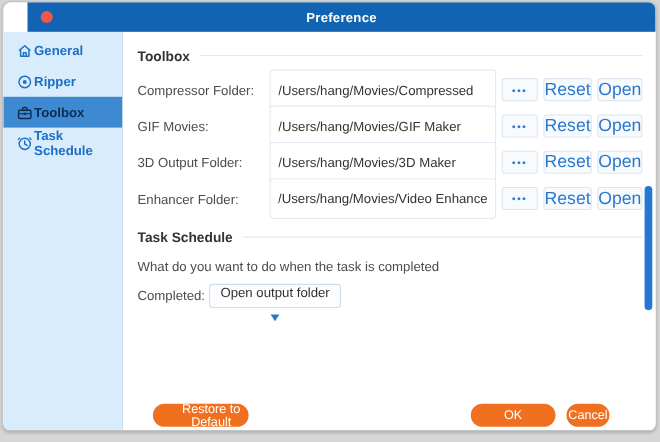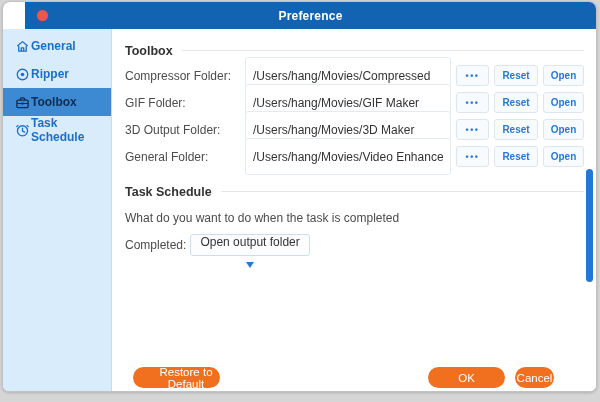--- a/index.html
+++ b/index.html
@@ -34,31 +34,31 @@
     height:28px;display:flex;align-items:center;gap:1px;padding-left:12px;
     color:#1b6fc6;font-size:12px;font-weight:600;cursor:default;
   }
   .side-item .icn{display:flex;align-items:center;}
   .side-item.selected{background:#3e8ad2;color:#0e2c52;}
   .content{flex:1;background:#ffffff;position:relative;box-sizing:border-box;
     padding:0 12px 0 13px;}
   .section-head{display:flex;align-items:center;margin-top:13px;height:17px;}
   .section-title{font-size:12.5px;font-weight:bold;color:#333333;}
   .rule{flex:1;height:1px;background:#e6e6e6;margin-left:9px;}
-  .folder-row{display:flex;align-items:center;margin-top:6px;height:21px;}
+  .folder-row{display:flex;align-items:center;margin-top:12px;height:21px;}
   .row-label{width:120px;flex:0 0 120px;font-size:12px;color:#4c4c4c;}
   .path-input{
     flex:1;height:19px;border:1px solid #e3eaf3;border-radius:3px;
     padding:8px 7px;font-size:12px;color:#333;background:#ffffff;outline:none;min-width:0;
     font-family:"Liberation Sans","DejaVu Sans",sans-serif;
   }
   .mini-btn{
     height:21px;margin-left:5px;border:1px solid #dde6f0;border-radius:3px;
-    background:#f8fbfe;color:#2b77cd;font-size:10px;display:flex;
-    align-items:center;justify-content:center;box-sizing:border-box;cursor:default;font-weight:bold;
+    background:#f8fbfe;color:#2b77cd;font-size:16px;display:flex;
+    align-items:center;justify-content:center;box-sizing:border-box;cursor:default;
   }
   .btn-dots{width:33px;font-size:9px;letter-spacing:1.5px;font-weight:bold;padding-top:2px;}
   .btn-reset{width:44px;}
   .btn-open{width:41px;}
   .desc-text{margin-top:11px;font-size:12px;color:#4b4b4b;}
   .completed-row{margin-top:9px;display:flex;align-items:center;}
   .completed-label{font-size:12px;color:#4b4b4b;}
   .dropdown{
     margin-left:4px;height:20px;border:1px solid #cfdeee;border-radius:3px;
     background:#fcfdff;display:flex;align-items:center;padding:0 9px;gap:13px;
@@ -70,21 +70,21 @@
   }
   .scroll-thumb{
     position:absolute;right:3px;top:140px;width:7px;height:113px;border-radius:3.5px;
     background:#2478d4;
   }
   .pill{
     position:absolute;height:21px;border:none;border-radius:11px;background:#f0701f;
     color:#ffffff;font-size:11.5px;display:flex;align-items:center;justify-content:center;
     cursor:default;font-family:"Liberation Sans","DejaVu Sans",sans-serif;
   }
-  .pill-restore{left:130px;bottom:3px;width:87px;padding-left:25px;}
+  .pill-restore{left:136px;bottom:3px;width:87px;padding-left:25px;}
   .pill-ok{left:425px;bottom:3px;width:77px;}
   .pill-cancel{left:512px;bottom:3px;width:39px;}
   svg{display:block;}
 </style>
 </head>
 <body>
 
 <div class="window">
 
   <div class="titlebar">
@@ -147,37 +147,37 @@
 
       <div class="folder-row">
         <span class="row-label">Compressor Folder:</span>
         <input class="path-input" type="text" value="/Users/hang/Movies/Compressed" style="">
         <button class="mini-btn btn-dots">•••</button>
         <button class="mini-btn btn-reset">Reset</button>
         <button class="mini-btn btn-open">Open</button>
       </div>
 
       <div class="folder-row">
-        <span class="row-label">GIF Folder:</span>
+        <span class="row-label">GIF Movies:</span>
         <input class="path-input" type="text" value="/Users/hang/Movies/GIF Maker" style="">
         <button class="mini-btn btn-dots">•••</button>
         <button class="mini-btn btn-reset">Reset</button>
         <button class="mini-btn btn-open">Open</button>
       </div>
 
       <div class="folder-row">
         <span class="row-label">3D Output Folder:</span>
         <input class="path-input" type="text" value="/Users/hang/Movies/3D Maker" style="">
         <button class="mini-btn btn-dots">•••</button>
         <button class="mini-btn btn-reset">Reset</button>
         <button class="mini-btn btn-open">Open</button>
       </div>
 
       <div class="folder-row">
-        <span class="row-label">General Folder:</span>
+        <span class="row-label">Enhancer Folder:</span>
         <input class="path-input" type="text" value="/Users/hang/Movies/Video Enhancer" style="">
         <button class="mini-btn btn-dots">•••</button>
         <button class="mini-btn btn-reset">Reset</button>
         <button class="mini-btn btn-open">Open</button>
       </div>
 
       <div class="section-head" style="margin-top:16px;">
         <span class="section-title">Task Schedule</span>
         <span class="rule"></span>
       </div>

